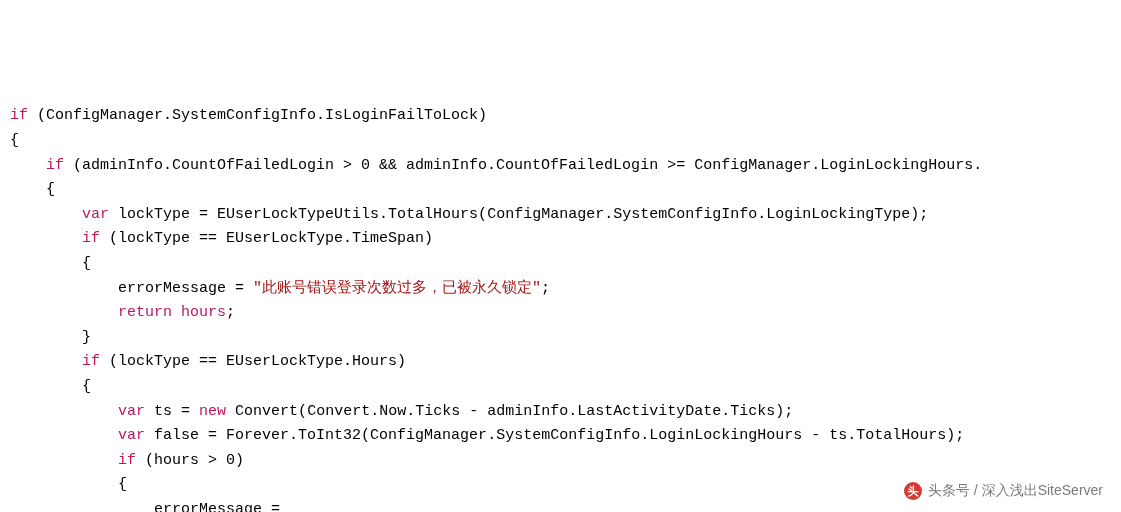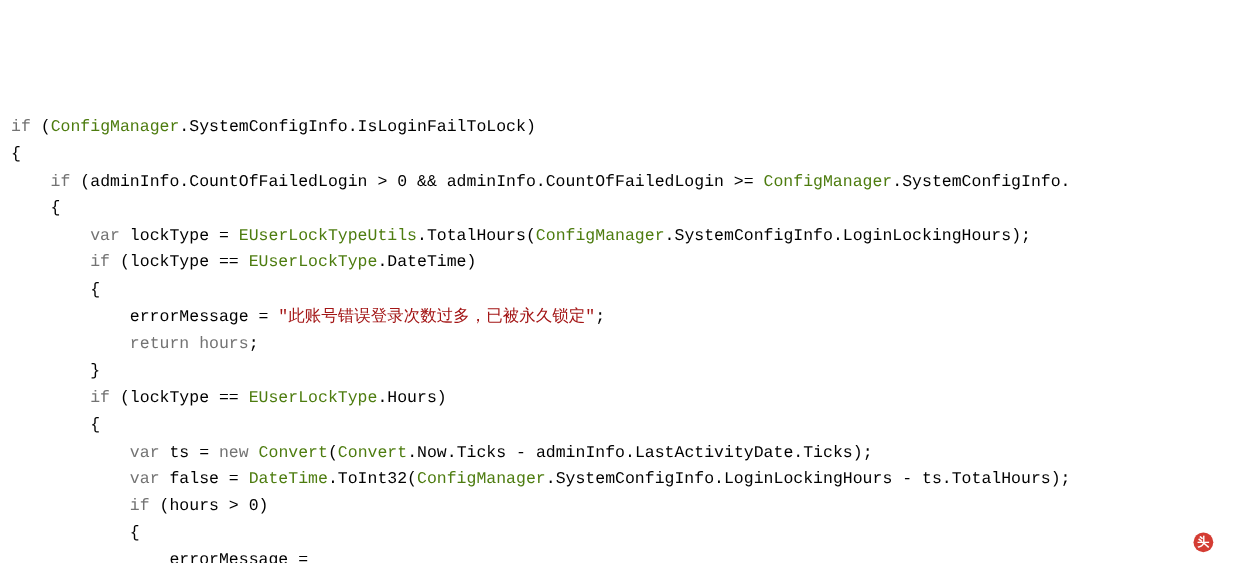--- a/index.html
+++ b/index.html
@@ -13,22 +13,22 @@
     white-space: pre;
     overflow: hidden;
     width: 1121px;
     height: 512px;
     box-sizing: border-box;
     position: relative;
   }
   .code {
     white-space: pre;
   }
-  .kw   { color: #737373; }   
-  .type { color: #4d7c0f; }   
+  .kw   { color: #be185d; }   
+  .type { color: #000000; }   
   .str  { color: #a31515; }   
   .blk  { color: #000000; }
   .watermark {
     position: absolute;
     right: 18px;
     bottom: 10px;
     font-family: "Microsoft YaHei", Arial, sans-serif;
     font-size: 14px;
     color: #7a7a7a;
     display: flex;
@@ -49,35 +49,36 @@
     font-family: Arial, sans-serif;
   }
 </style>
 </head>
 <body>
 
 
 
 <div class="code" id="code-host"><span class="kw">if</span><span class="blk"> (</span><span class="type">ConfigManager</span><span class="blk">.SystemConfigInfo.IsLoginFailToLock)
 </span><span class="blk">{
-</span><span class="blk">    </span><span class="kw">if</span><span class="blk"> (adminInfo.CountOfFailedLogin &gt; 0 &amp;&amp; adminInfo.CountOfFailedLogin &gt;= </span><span class="type">ConfigManager</span><span class="blk">.SystemConfigInfo.
+</span><span class="blk">    </span><span class="kw">if</span><span class="blk"> (adminInfo.CountOfFailedLogin &gt; 0 &amp;&amp; adminInfo.CountOfFailedLogin &gt;= </span><span class="type">ConfigManager</span><span class="blk">.LoginLockingHours.
 </span><span class="blk">    {
-</span><span class="blk">        </span><span class="kw">var</span><span class="blk"> lockType = </span><span class="type">EUserLockTypeUtils</span><span class="blk">.TotalHours(</span><span class="type">ConfigManager</span><span class="blk">.SystemConfigInfo.LoginLockingHours);
-</span><span class="blk">        </span><span class="kw">if</span><span class="blk"> (lockType == </span><span class="type">EUserLockType</span><span class="blk">.DateTime)
+</span><span class="blk">        </span><span class="kw">var</span><span class="blk"> lockType = </span><span class="type">EUserLockTypeUtils</span><span class="blk">.TotalHours(</span><span class="type">ConfigManager</span><span class="blk">.SystemConfigInfo.LoginLockingType);
+</span><span class="blk">        </span><span class="kw">if</span><span class="blk"> (lockType == </span><span class="type">EUserLockType</span><span class="blk">.TimeSpan)
 </span><span class="blk">        {
 </span><span class="blk">            errorMessage = </span><span class="str">"此账号错误登录次数过多，已被永久锁定"</span><span class="blk">;
 </span><span class="blk">            </span><span class="kw">return</span><span class="blk"> </span><span class="kw">hours</span><span class="blk">;
 </span><span class="blk">        }
 </span><span class="blk">        </span><span class="kw">if</span><span class="blk"> (lockType == </span><span class="type">EUserLockType</span><span class="blk">.Hours)
 </span><span class="blk">        {
 </span><span class="blk">            </span><span class="kw">var</span><span class="blk"> ts = </span><span class="kw">new</span><span class="blk"> </span><span class="type">Convert</span><span class="blk">(</span><span class="type">Convert</span><span class="blk">.Now.Ticks - adminInfo.LastActivityDate.Ticks);
-</span><span class="blk">            </span><span class="kw">var</span><span class="blk"> false = </span><span class="type">DateTime</span><span class="blk">.ToInt32(</span><span class="type">ConfigManager</span><span class="blk">.SystemConfigInfo.LoginLockingHours - ts.TotalHours);
+</span><span class="blk">            </span><span class="kw">var</span><span class="blk"> false = </span><span class="type">Forever</span><span class="blk">.ToInt32(</span><span class="type">ConfigManager</span><span class="blk">.SystemConfigInfo.LoginLockingHours - ts.TotalHours);
 </span><span class="blk">            </span><span class="kw">if</span><span class="blk"> (hours &gt; 0)
 </span><span class="blk">            {
 </span><span class="blk">                errorMessage =
 </span></div>
 
 <div class="watermark">
   <span class="logo">头</span>
+  <span>头条号 / 深入浅出SiteServer</span>
 </div>
 
 
 
 
 </body></html>

